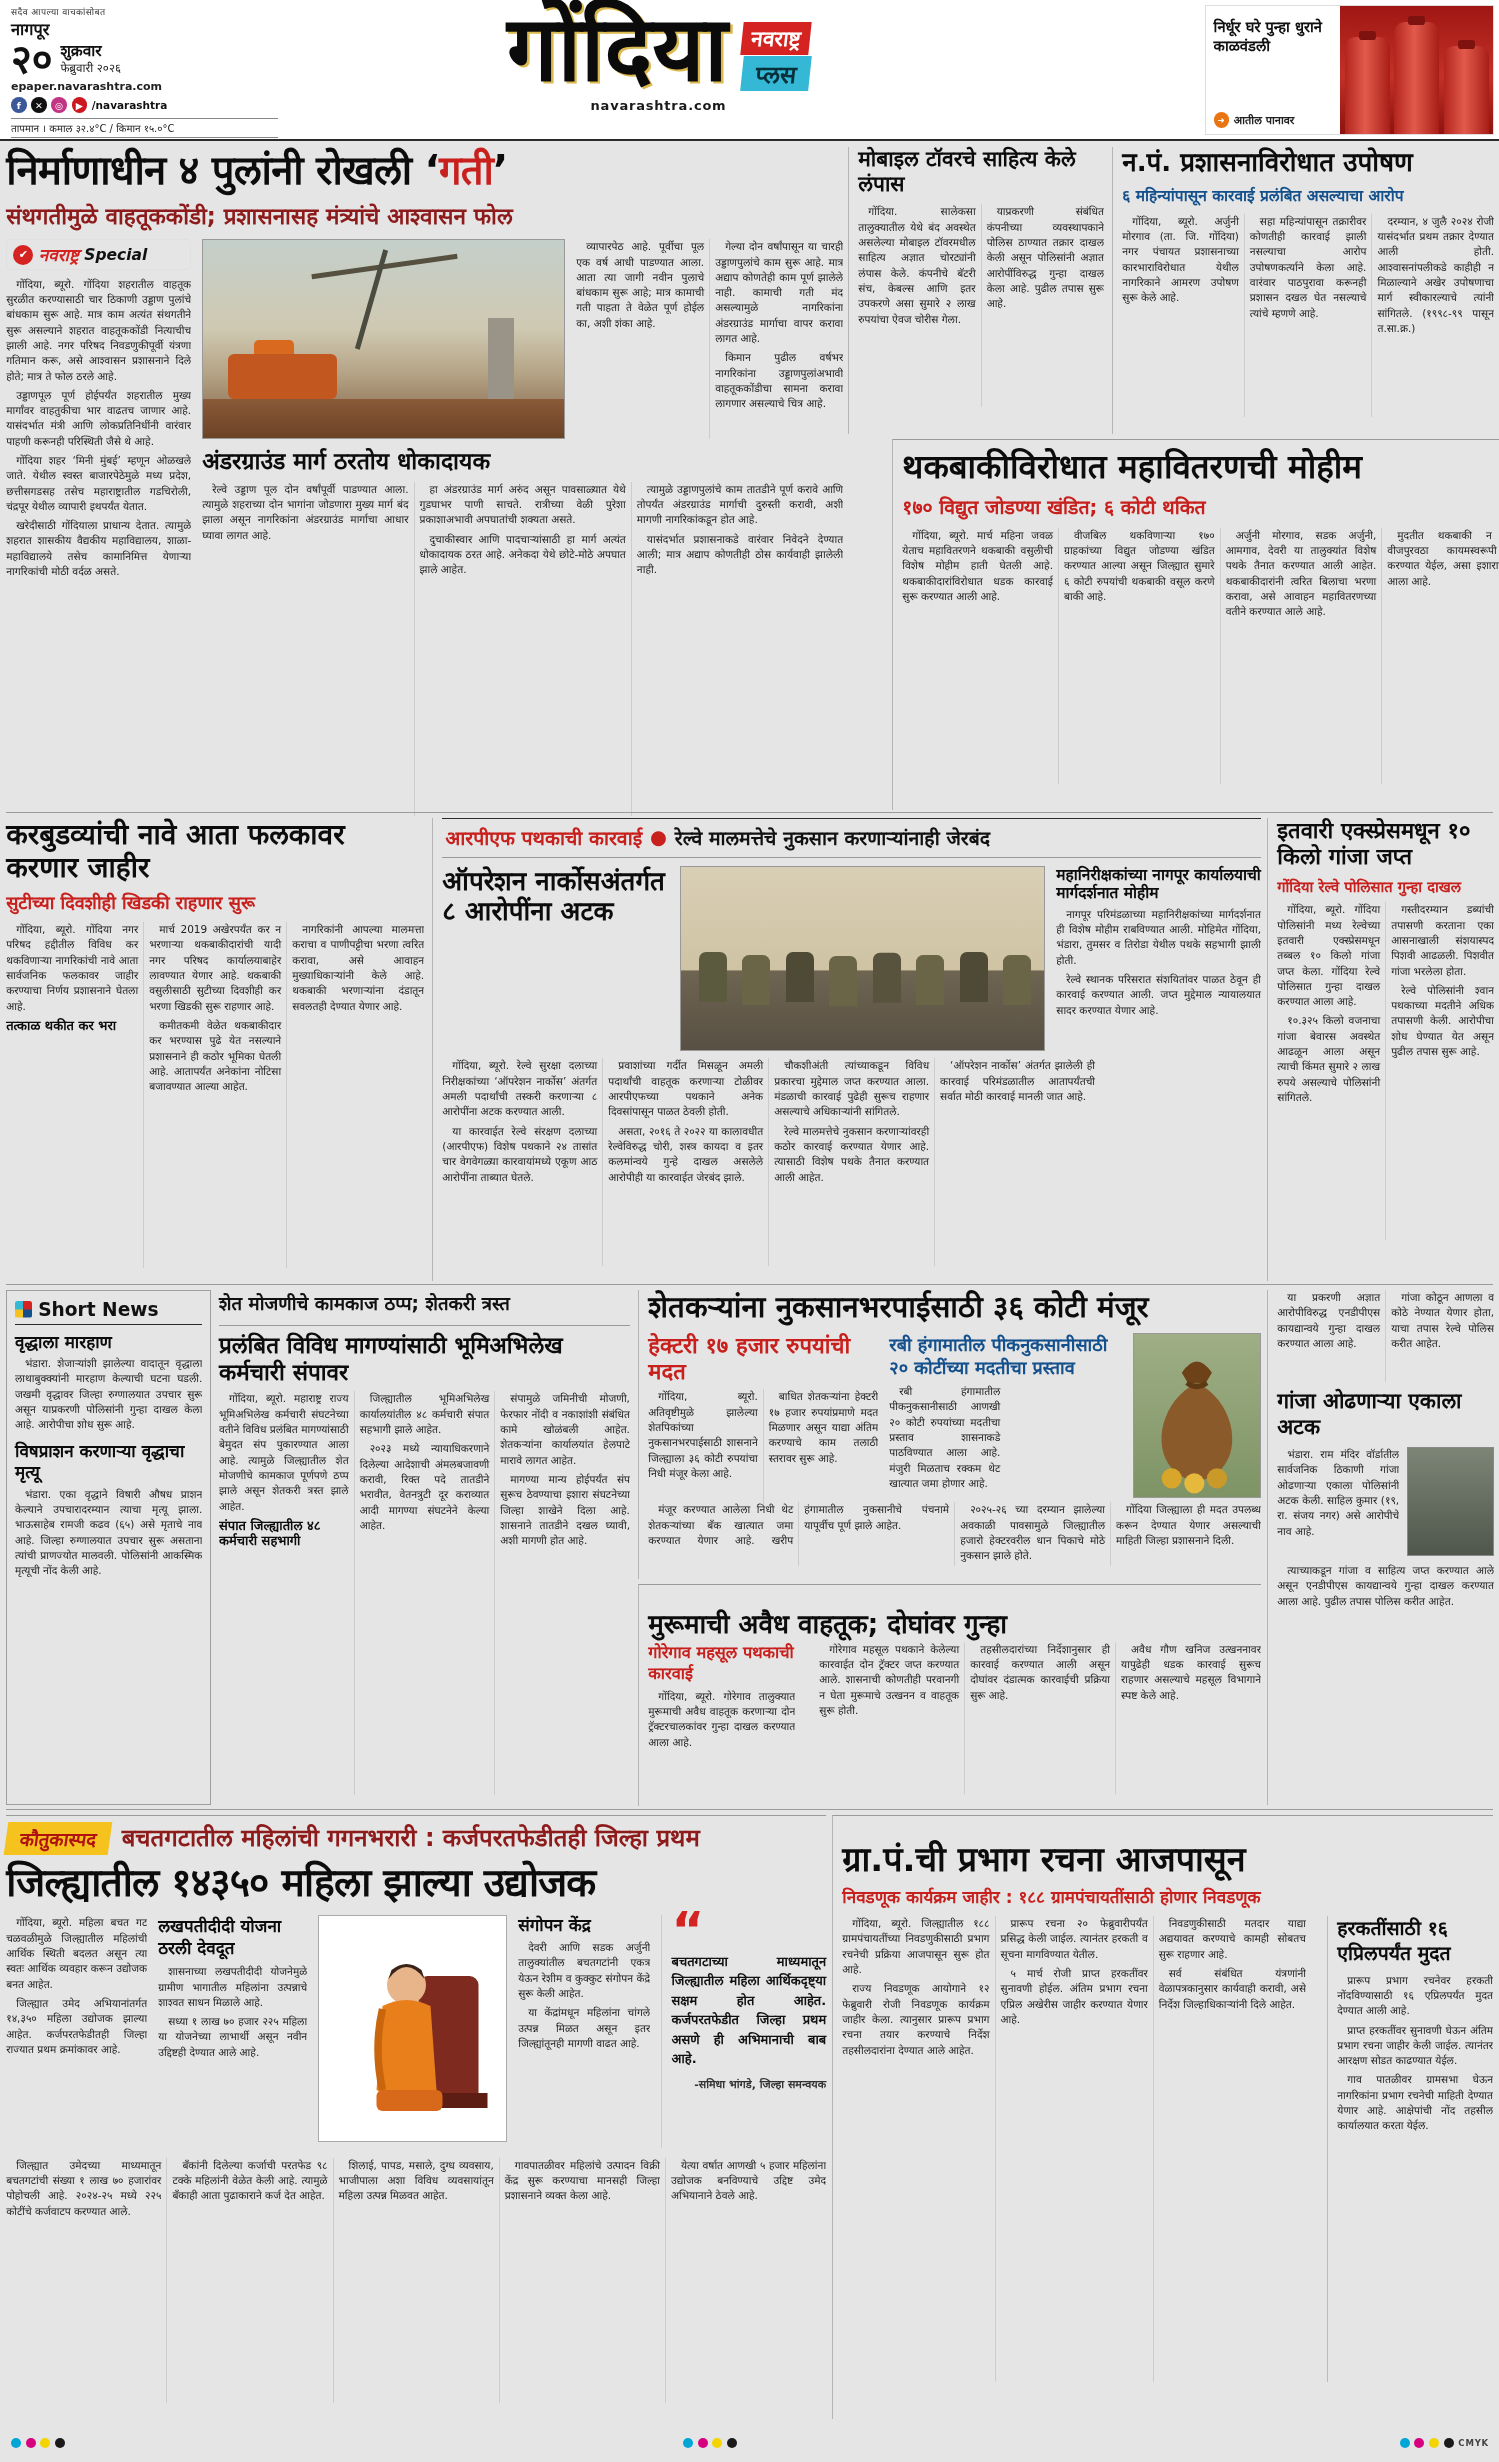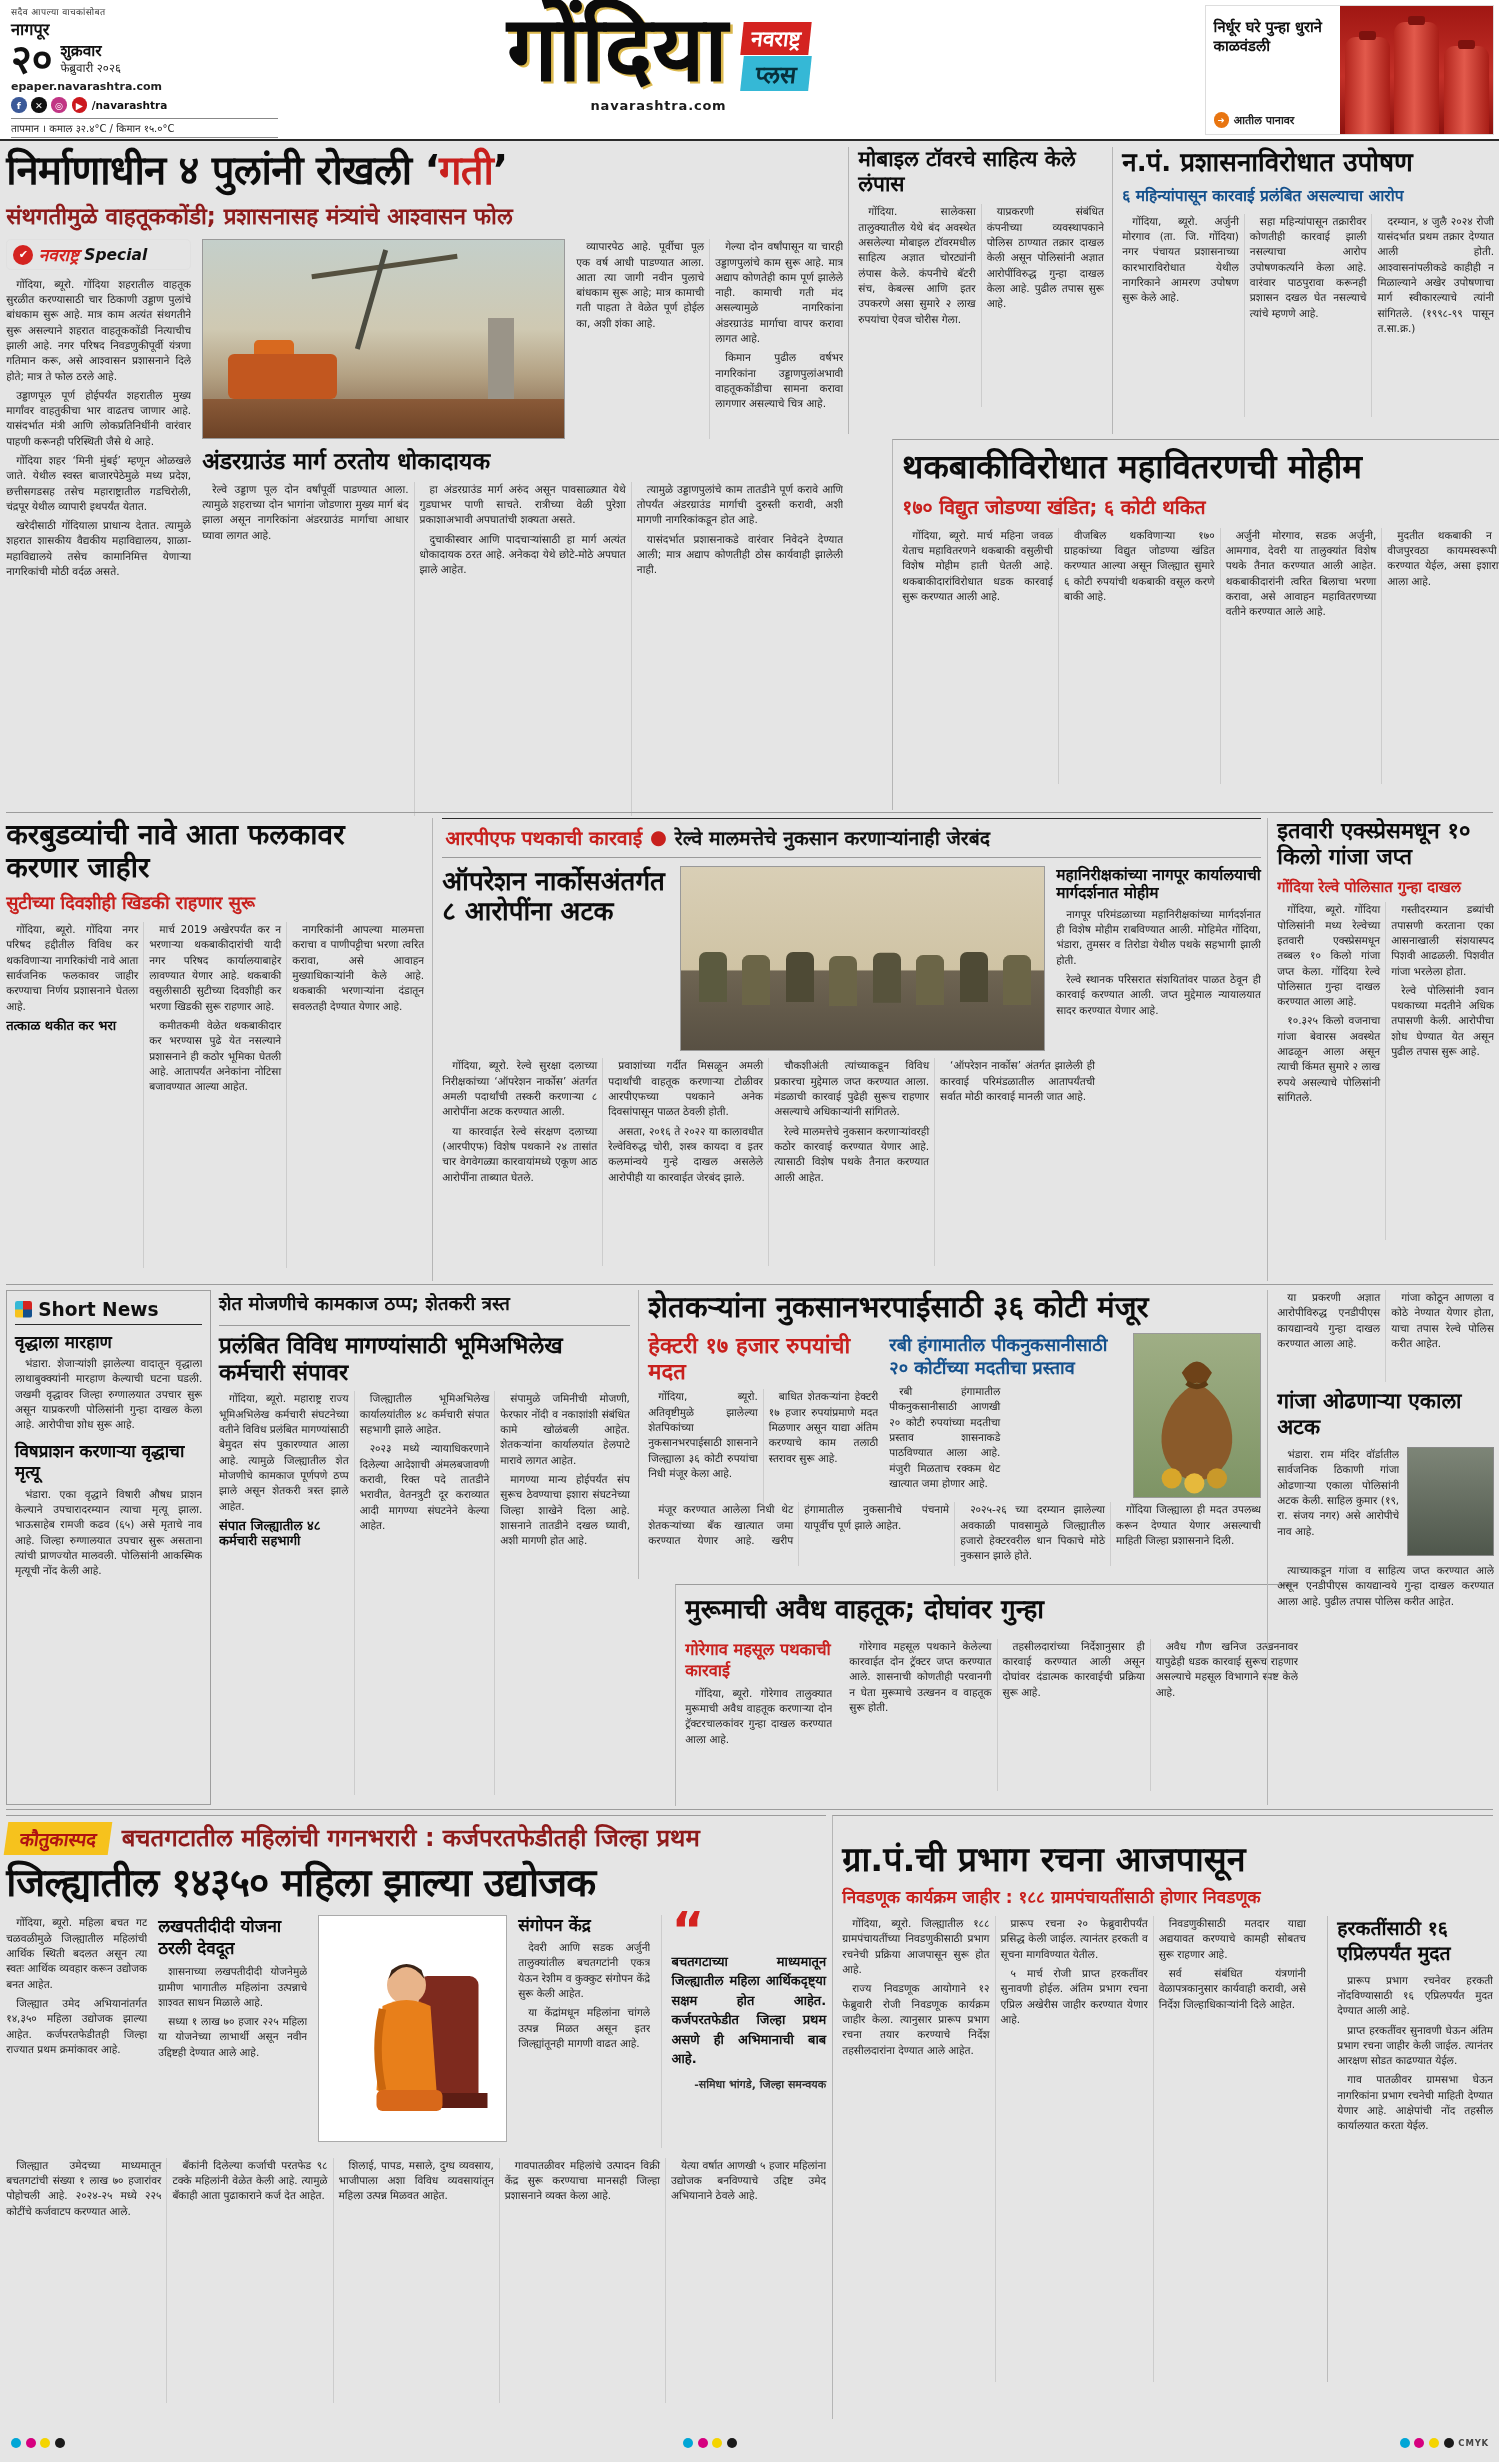--- a/index.html
+++ b/index.html
@@ -126,23 +126,23 @@
   .comp h2{font-size:29.5px}
   .comp-row{display:flex;gap:11px;margin-top:7.8px;height:165px}
   .comp-l{width:230px}
   .comp-l h4{font-size:22px;margin-bottom:4.7px}
   .comp-c{width:233px}
   .comp-c h4{font-size:18px;margin-bottom:4.7px;line-height:1.3}
   .comp-img{flex:1;position:relative;background:linear-gradient(180deg,#9fae85,#7e9465);border:0.8px solid #999}
   .comp-l .body,.comp-c .body{height:116px}
   .comp-bottom{margin-top:4.7px;height:64px}
   
-  .murum{left:675px;top:1584px;width:623px;height:222px;border-top:0.8px solid #9b9b9b;padding-top:9px}
+  .murum{left:638px;top:1584px;width:623px;height:222px;border-top:0.8px solid #9b9b9b;padding-top:24px}
   .murum h2{font-size:26px}
-  .murum-row{display:flex;gap:17px;margin-top:14px}
+  .murum-row{display:flex;gap:24px;margin-top:2px}
   .murum-sub{width:147px}
   .murum-sub h4{font-size:16.3px;margin-bottom:4.7px;line-height:1.3}
   .murum-row .cols3{flex:1;height:152px}
   .murum-sub .body{height:130px}
   
   .rcol{left:1267px;top:1290px;width:227px;height:515px}
   .rcol .cont{height:92px}
   .rcol h3{font-size:21px;margin:6.2px 0 6.2px;line-height:1.25}
   .rcol-row{display:flex;gap:7.8px}
   .rcol-row .body{flex:1;height:116px}

